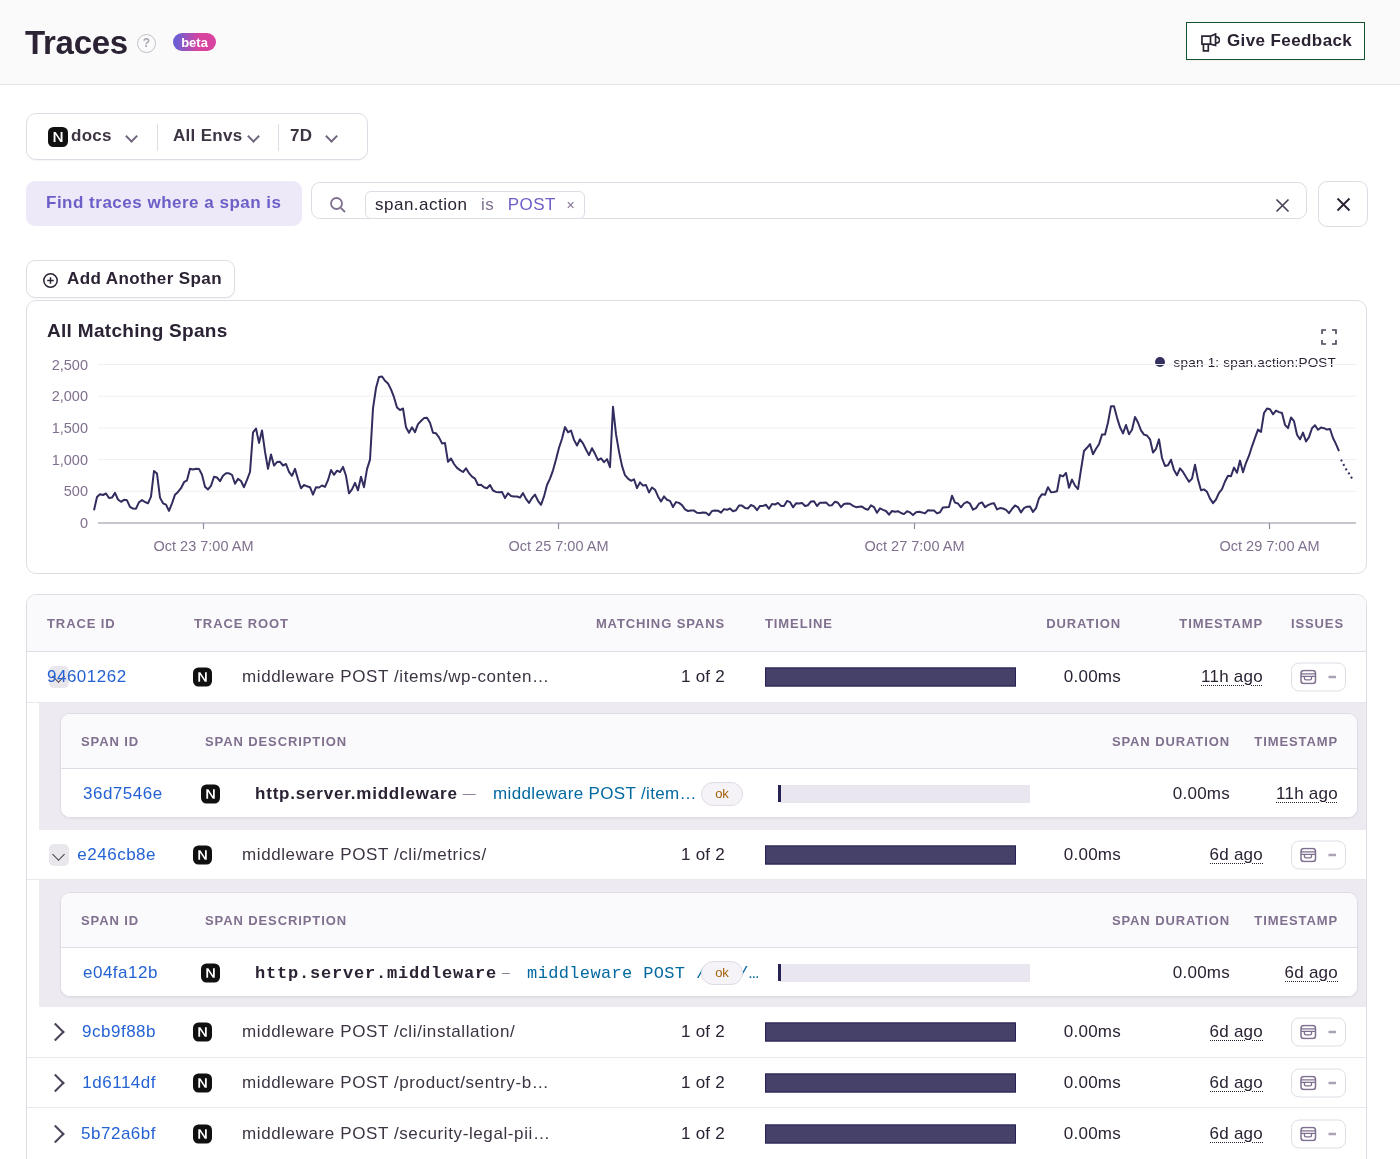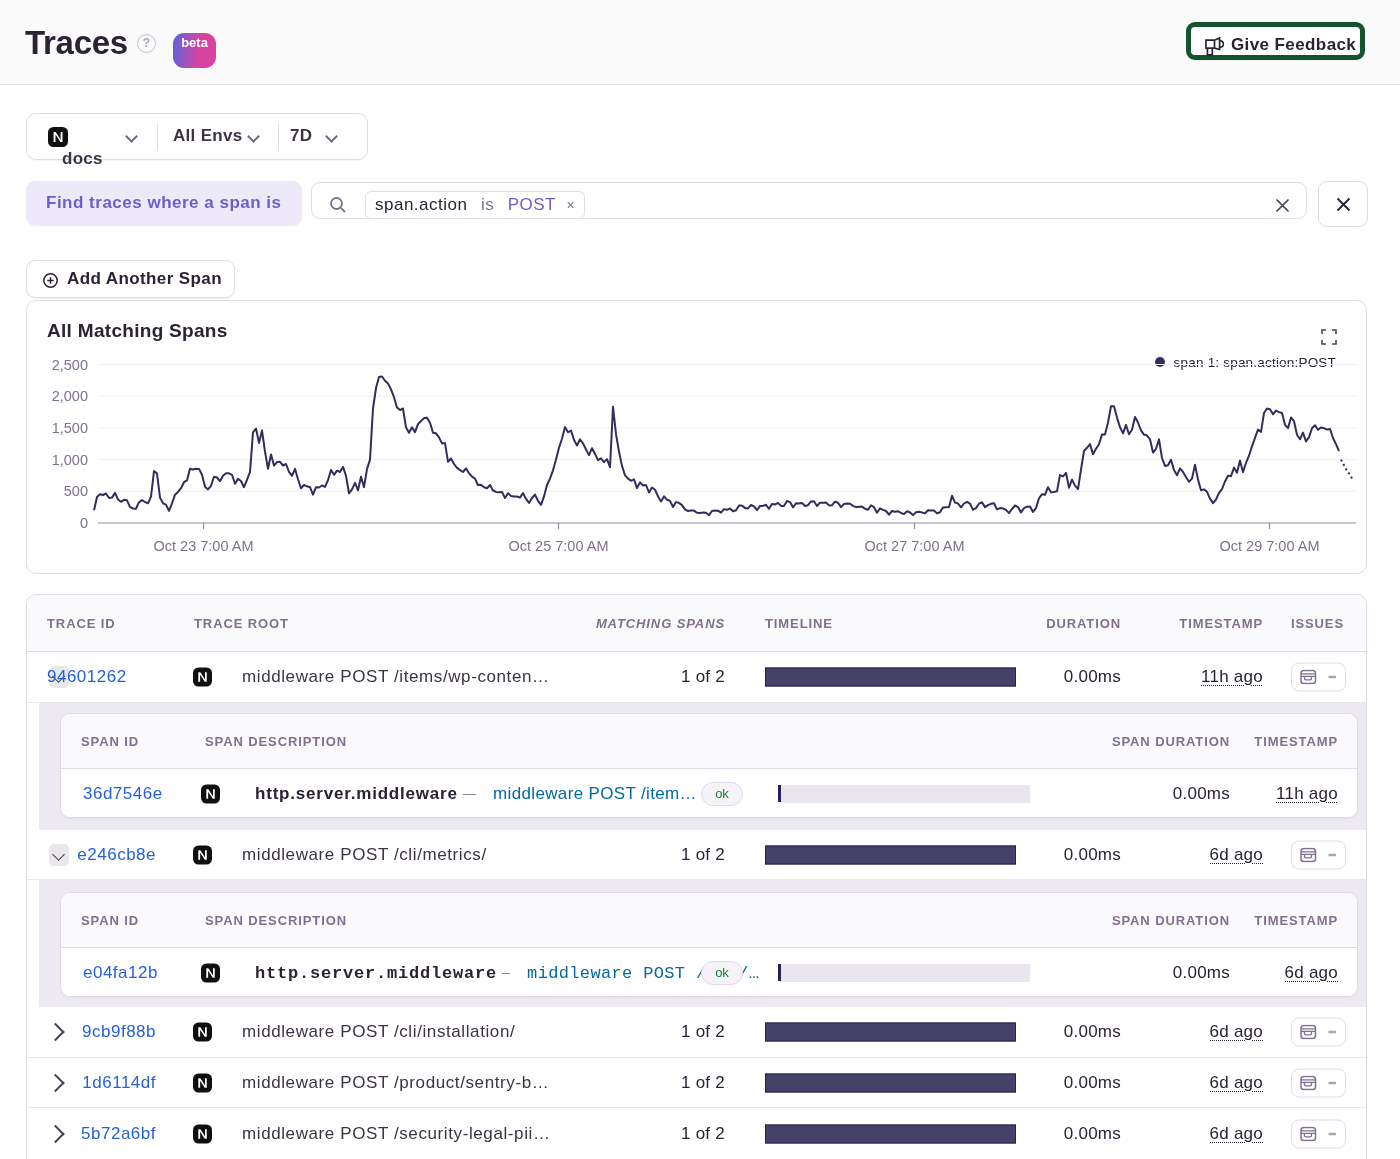--- a/index.html
+++ b/index.html
@@ -4,22 +4,22 @@
 <style>
 * { margin:0; padding:0; box-sizing:border-box; }
 html,body { width:1400px; height:1159px; overflow:hidden; }
 body { font-family:"Liberation Sans", sans-serif; background:#fff; color:#2b2233; }
 #app { position:relative; width:1400px; height:1159px; overflow:hidden; }
 
 
 .hdr { position:absolute; left:0; top:0; width:1400px; height:85px; background:#fafafa; border-bottom:1px solid #e4e2e8; }
 .hdr h1 { position:absolute; left:25px; top:24px; font-size:33px; font-weight:bold; color:#2b2233; letter-spacing:-0.3px; }
 .qmark { position:absolute; left:137px; top:34px; width:19px; height:19px; border:1.5px solid #c6c0cc; border-radius:50%; color:#aaa3b2; font-size:12px; font-weight:bold; text-align:center; line-height:17px; }
-.beta { position:absolute; left:173px; top:33px; width:43px; height:35px; border-radius:11px; background:linear-gradient(95deg,#6e5ed3 10%,#d8439f 60%); color:#fff; font-size:13px; font-weight:bold; text-align:center; line-height:20px; }
-.feedback { position:absolute; left:1186px; top:22px; width:179px; height:38px; background:#fff; border:5px solid #14532d; border-radius:9px; box-shadow:0 1px 1px rgba(43,34,51,0.04); }
+.beta { position:absolute; left:173px; top:33px; width:43px; height:18px; border-radius:11px; background:linear-gradient(95deg,#6e5ed3 10%,#d8439f 60%); color:#fff; font-size:13px; font-weight:bold; text-align:center; line-height:20px; }
+.feedback { position:absolute; left:1186px; top:22px; width:179px; height:38px; background:#fff; border:1px solid #14532d; border-radius:0; box-shadow:0 1px 1px rgba(43,34,51,0.04); }
 .feedback span { position:absolute; left:40px; top:8px; font-size:17px; letter-spacing:0.4px; font-weight:bold; color:#2b2233; }
 .feedback svg { position:absolute; left:14px; top:10px; }
 
 
 .filterbar { position:absolute; left:26px; top:113px; width:342px; height:47px; background:#fff; border:1px solid #e0dce5; border-radius:10px; box-shadow:0 1px 1px rgba(43,34,51,0.04); }
 .navatar { position:absolute; width:20px; height:20px; background:#101010; border-radius:5.5px; overflow:hidden; }
 .filterbar .navatar { left:21px; top:13px; }
 .fb-txt { position:absolute; top:12px; font-size:17px; letter-spacing:0.3px; font-weight:bold; color:#3d3443; }
 .chev { display:inline-block; width:9px; height:9px; border-right:2px solid #71657f; border-bottom:2px solid #71657f; transform:rotate(45deg); }
 .fb-sep { position:absolute; top:10px; width:1px; height:27px; background:#e0dce5; }
@@ -63,21 +63,21 @@
 .nv2 { position:absolute; top:50%; transform:translateY(-50%); width:19px; height:19px; }
 .root { color:#3d3443; letter-spacing:0.6px; }
 .dsh { color:#80708f; display:inline-block; font-size:13px; margin:0 17px 0 5px; vertical-align:1px; }
 .desc { color:#0369a1; letter-spacing:0.35px; }
 
 
 .graywrap { position:absolute; left:0; width:1339px; background:#edebf1;margin-left:12px; }
 .nested { position:absolute; left:21px; top:14px; width:1298px; background:#fff; border:1px solid #e0dce5; border-radius:10px; overflow:hidden; box-shadow:0 1px 2px rgba(43,34,51,0.05); }
 .nhead { position:relative; height:55px; background:#faf9fb; border-bottom:1px solid #e0dce5; }
 .nrow { position:relative; height:49px; background:#fff; }
-.okpill { position:absolute; left:640px; top:50%; transform:translateY(-50%); width:42px; height:24px; background:#f5f3f7; border:1px solid #e0dce5; border-radius:12px; font-size:13px; color:#15803d; text-align:center; line-height:22px; }
+.okpill { position:absolute; left:640px; top:50%; transform:translateY(-50%); width:42px; height:24px; background:#f5f3f7; border:1px solid #e0dce5; border-radius:12px; font-size:13px; color:#a16207; text-align:center; line-height:22px; }
 .subbar { position:absolute; left:719px; top:50%; transform:translateY(-50%); width:250px; height:18px; background:#e9e6ef; }
 .subbar:before { content:""; position:absolute; left:-2px; top:0; width:3px; height:17px; background:#262254; }
 </style>
 </head>
 <body>
 <div id="app">
 
   <div class="hdr">
     <h1>Traces</h1>
     <div class="qmark">?</div>
@@ -87,21 +87,21 @@
         <path d="M0.9 3 H9 V10.5 H0.9 Z M9 3 L13.8 0.9 V11.8 L9 10.5 M13.9 3.4 C18.8 4.1 18.8 9.3 13.9 9.9 M2.3 10.5 V16.9 H6.9 V10.5"></path>
       </svg>
       <span>Give Feedback</span>
     </div>
   </div>
 
   <div class="filterbar">
     <div class="navatar"><svg width="100%" height="100%" viewBox="0 0 20 20">
           <path d="M5.6 15 V5 H7.7 L12.6 12.4 V5 H14.5 V15 H12.4 L7.5 7.6 V15 Z" fill="#fff"></path>
         </svg></div>
-    <span class="fb-txt" style="left:35px;margin-top:23px;">docs</span>
+    <span class="fb-txt" style="left:44px;">docs</span>
       <span class="chev" style="position:absolute;left:100px;top:18px;"></span>
     <div class="fb-sep" style="left:130px;"></div>
     <span class="fb-txt" style="left:146px;">All Envs</span>
       <span class="chev" style="position:absolute;left:222px;top:18px;"></span>
     <div class="fb-sep" style="left:251px;"></div>
     <span class="fb-txt" style="left:263px;">7D</span>
       <span class="chev" style="position:absolute;left:300px;top:18px;"></span>
   </div>
 
   <div class="span-pill">
@@ -159,21 +159,21 @@
         <text x="1242.5" y="250" text-anchor="middle" font-size="14.5" fill="#80708f" font-family="Liberation Sans">Oct 29 7:00 AM</text>
         <path d="M67.0 209.3 L70.0 196.0 L73.0 193.2 L76.0 194.0 L79.0 192.5 L82.0 197.0 L85.0 196.6 L88.0 191.9 L91.0 198.5 L94.0 200.8 L97.0 198.8 L100.0 199.3 L103.0 205.8 L106.0 207.6 L109.0 207.7 L112.0 201.2 L115.0 199.1 L118.0 201.0 L121.0 202.3 L124.0 195.7 L127.0 170.0 L130.0 172.6 L133.0 196.6 L136.0 202.3 L139.0 203.6 L142.0 209.9 L145.0 202.3 L148.0 193.7 L151.0 190.9 L154.0 187.2 L157.0 181.2 L160.0 179.3 L163.0 167.8 L166.0 168.4 L169.0 167.8 L172.0 167.9 L175.0 173.8 L178.0 185.7 L181.0 188.4 L184.0 184.8 L187.0 175.7 L190.0 176.5 L193.0 180.2 L196.0 174.7 L199.0 172.2 L202.0 172.3 L205.0 173.8 L208.0 182.7 L211.0 177.9 L214.0 180.0 L217.0 186.2 L220.0 178.9 L223.0 171.0 L226.0 131.4 L229.0 127.5 L232.0 141.9 L235.0 129.4 L238.0 150.7 L241.0 167.8 L244.0 153.5 L247.0 164.6 L250.0 161.1 L253.0 160.8 L256.0 164.5 L259.0 163.0 L262.0 170.8 L265.0 174.8 L268.0 167.8 L271.0 178.3 L274.0 187.2 L277.0 184.0 L280.0 185.3 L283.0 186.2 L286.0 193.6 L289.0 186.2 L292.0 186.5 L295.0 184.5 L298.0 185.9 L301.0 179.2 L304.0 169.0 L307.0 173.8 L310.0 169.7 L313.0 171.0 L316.0 165.9 L319.0 174.8 L322.0 192.3 L325.0 188.4 L328.0 181.8 L331.0 189.3 L334.0 175.7 L337.0 186.2 L340.0 168.1 L343.0 158.6 L346.0 107.3 L349.0 87.0 L352.0 76.0 L355.0 75.5 L358.0 79.8 L361.0 82.5 L364.0 88.4 L367.0 96.2 L370.0 106.5 L373.0 109.1 L376.0 107.5 L379.0 126.3 L382.0 131.8 L385.0 126.3 L388.0 131.2 L391.0 123.1 L394.0 120.0 L397.0 117.1 L400.0 116.8 L403.0 121.8 L406.0 131.8 L409.0 132.3 L412.0 136.4 L415.0 142.4 L418.0 142.1 L421.0 160.8 L424.0 157.5 L427.0 163.0 L430.0 166.9 L433.0 169.1 L436.0 171.0 L439.0 167.3 L442.0 172.2 L445.0 175.7 L448.0 177.6 L451.0 184.0 L454.0 183.8 L457.0 186.2 L460.0 187.2 L463.0 184.0 L466.0 189.5 L469.0 190.9 L472.0 191.2 L475.0 190.9 L478.0 197.1 L481.0 192.2 L484.0 194.9 L487.0 195.4 L490.0 195.5 L493.0 196.6 L496.0 192.1 L499.0 197.9 L502.0 201.9 L505.0 197.0 L508.0 193.6 L511.0 199.8 L514.0 203.8 L517.0 195.4 L520.0 184.0 L523.0 177.6 L526.0 169.3 L529.0 158.6 L532.0 146.8 L535.0 137.7 L538.0 126.1 L541.0 131.3 L544.0 129.5 L547.0 138.9 L550.0 144.5 L553.0 138.3 L556.0 142.4 L559.0 148.5 L562.0 154.1 L565.0 147.2 L568.0 152.8 L571.0 159.2 L574.0 157.3 L577.0 161.1 L580.0 158.1 L583.0 166.2 L586.0 105.8 L589.0 133.2 L592.0 150.6 L595.0 164.9 L598.0 174.2 L601.0 177.6 L604.0 179.8 L607.0 178.3 L610.0 187.1 L613.0 181.4 L616.0 184.6 L619.0 184.0 L622.0 191.5 L625.0 186.5 L628.0 188.7 L631.0 195.4 L634.0 200.4 L637.0 195.4 L640.0 198.8 L643.0 199.9 L646.0 206.0 L649.0 201.1 L652.0 201.9 L655.0 204.1 L658.0 208.4 L661.0 210.0 L664.0 209.5 L667.0 209.6 L670.0 211.8 L673.0 211.9 L676.0 211.5 L679.0 211.8 L682.0 214.2 L685.0 210.0 L688.0 209.6 L691.0 209.7 L694.0 211.7 L697.0 208.1 L700.0 208.8 L703.0 207.5 L706.0 210.2 L709.0 209.3 L712.0 204.4 L715.0 204.6 L718.0 206.9 L721.0 207.4 L724.0 204.0 L727.0 205.3 L730.0 209.2 L733.0 204.9 L736.0 204.9 L739.0 203.8 L742.0 207.8 L745.0 203.0 L748.0 203.5 L751.0 201.9 L754.0 204.9 L757.0 204.9 L760.0 199.9 L763.0 201.1 L766.0 206.3 L769.0 202.3 L772.0 202.5 L775.0 201.9 L778.0 205.0 L781.0 204.2 L784.0 200.4 L787.0 200.3 L790.0 205.0 L793.0 201.7 L796.0 201.7 L799.0 201.5 L802.0 204.4 L805.0 204.2 L808.0 200.7 L811.0 201.8 L814.0 206.1 L817.0 203.0 L820.0 202.5 L823.0 202.8 L826.0 204.9 L829.0 206.2 L832.0 205.8 L835.0 205.6 L838.0 207.8 L841.0 208.7 L844.0 204.4 L847.0 206.2 L850.0 211.8 L853.0 207.4 L856.0 208.9 L859.0 210.0 L862.0 213.7 L865.0 210.0 L868.0 210.8 L871.0 210.2 L874.0 212.0 L877.0 213.1 L880.0 210.2 L883.0 211.4 L886.0 214.1 L889.0 211.2 L892.0 210.8 L895.0 211.4 L898.0 212.4 L901.0 209.3 L904.0 209.5 L907.0 209.5 L910.0 212.4 L913.0 211.2 L916.0 206.4 L919.0 206.2 L922.0 206.0 L925.0 194.7 L928.0 201.6 L931.0 202.5 L934.0 206.3 L937.0 202.5 L940.0 200.8 L943.0 202.7 L946.0 208.7 L949.0 207.1 L952.0 202.7 L955.0 201.4 L958.0 206.1 L961.0 204.2 L964.0 202.8 L967.0 202.3 L970.0 208.4 L973.0 207.1 L976.0 207.5 L979.0 208.8 L982.0 212.2 L985.0 208.0 L988.0 204.5 L991.0 206.1 L994.0 211.4 L997.0 207.2 L1000.0 205.7 L1003.0 205.5 L1006.0 210.9 L1009.0 207.1 L1012.0 197.3 L1015.0 193.2 L1018.0 193.8 L1021.0 186.2 L1024.0 191.2 L1027.0 190.9 L1030.0 190.3 L1033.0 174.1 L1036.0 175.4 L1039.0 171.9 L1042.0 186.7 L1045.0 178.6 L1048.0 184.6 L1051.0 188.1 L1054.0 168.6 L1057.0 150.0 L1060.0 146.8 L1063.0 143.1 L1066.0 153.3 L1069.0 147.8 L1072.0 143.3 L1075.0 133.6 L1078.0 133.5 L1081.0 121.5 L1084.0 105.3 L1087.0 105.3 L1090.0 116.6 L1093.0 126.3 L1096.0 132.4 L1099.0 124.0 L1102.0 133.3 L1105.0 128.8 L1108.0 116.0 L1111.0 121.5 L1114.0 129.4 L1117.0 133.6 L1120.0 134.5 L1123.0 138.3 L1126.0 151.5 L1129.0 147.8 L1132.0 138.4 L1135.0 157.0 L1138.0 164.9 L1141.0 164.3 L1144.0 158.7 L1147.0 169.1 L1150.0 174.3 L1153.0 167.4 L1156.0 170.9 L1159.0 176.0 L1162.0 180.7 L1165.0 177.6 L1168.0 163.8 L1171.0 178.6 L1174.0 189.3 L1177.0 188.4 L1180.0 190.8 L1183.0 197.6 L1186.0 202.1 L1189.0 198.5 L1192.0 191.9 L1195.0 188.1 L1198.0 180.5 L1201.0 174.8 L1204.0 175.2 L1207.0 166.6 L1210.0 171.8 L1213.0 159.6 L1216.0 171.3 L1219.0 161.8 L1222.0 154.7 L1225.0 145.3 L1228.0 136.8 L1231.0 128.6 L1234.0 130.9 L1237.0 112.0 L1240.0 107.6 L1243.0 108.2 L1246.0 113.3 L1249.0 109.6 L1252.0 111.1 L1255.0 112.0 L1258.0 123.8 L1261.0 127.2 L1264.0 116.5 L1267.0 120.1 L1270.0 133.7 L1273.0 138.3 L1276.0 131.6 L1279.0 140.5 L1282.0 136.1 L1285.0 127.2 L1288.0 124.2 L1291.0 128.8 L1294.0 126.6 L1297.0 127.2 L1300.0 128.6 L1303.0 128.0 L1306.0 137.0 L1309.0 143.1 L1312.0 150.2" fill="none" stroke="#312d5e" stroke-width="2" stroke-linejoin="round"></path>
         <path d="M1314.0 158.6 L1317.0 164.3 L1320.0 170.0 L1323.0 173.8 L1325.0 177.6" fill="none" stroke="#312d5e" stroke-width="2" stroke-dasharray="2 3"></path>
       </svg>
   </div>
 
   <div class="tablecard" id="table">
     <div class="trow thead" style="top:0;height:57px;">
       <div class="hcell" style="left:20px;">TRACE ID</div>
       <div class="hcell" style="left:167px;">TRACE ROOT</div>
-      <div class="hcell" style="right:641px;font-style:italic;">MATCHING SPANS</div>
+      <div class="hcell" style="right:641px;">MATCHING SPANS</div>
       <div class="hcell" style="left:738px;">TIMELINE</div>
       <div class="hcell" style="right:245px;">DURATION</div>
       <div class="hcell" style="right:103px;">TIMESTAMP</div>
       <div class="hcell" style="right:22px;">ISSUES</div>
     </div>
     <div class="trow rowline" style="top:57px;height:51px;">
       <div class="chevbox"></div>
       <div class="cell tid" style="left:20px;width:109px;text-align:left;">94601262</div>
       <div class="navatar nv2" style="left:166px;"><svg width="100%" height="100%" viewBox="0 0 20 20">
             <path d="M5.6 15 V5 H7.7 L12.6 12.4 V5 H14.5 V15 H12.4 L7.5 7.6 V15 Z" fill="#fff"></path>

